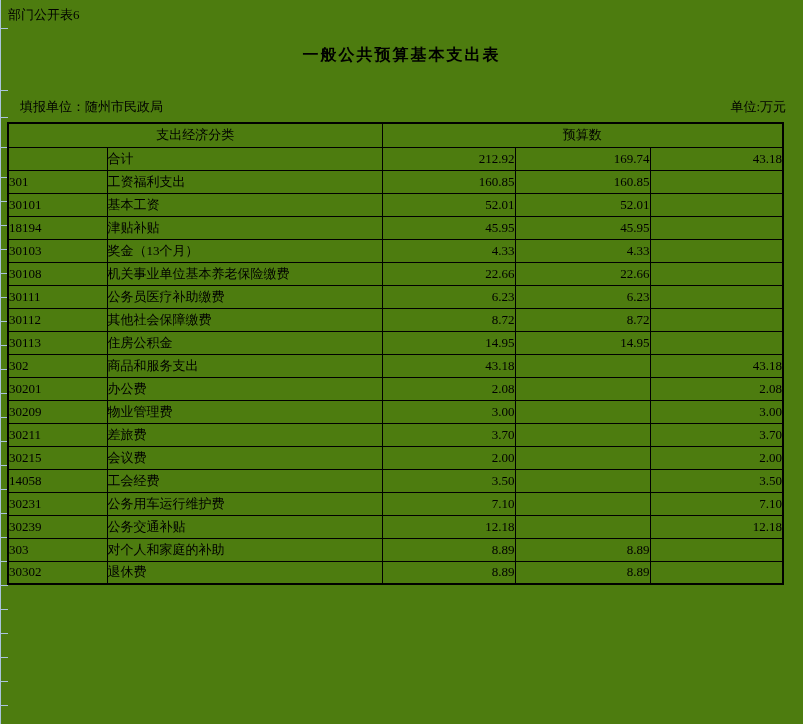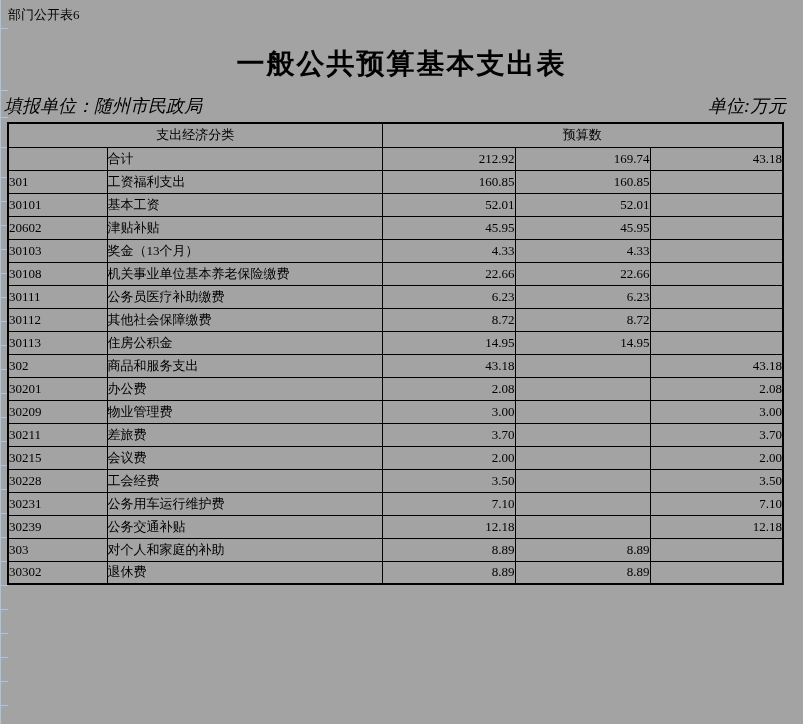--- a/index.html
+++ b/index.html
@@ -1,45 +1,45 @@
 <!DOCTYPE html>
 <html><head>
 <meta charset="utf-8">
 <style>
   * { margin:0; padding:0; box-sizing:border-box; }
   html,body { background:#fff; }
   .page {
     position:relative;
     width:803px; height:724px;
-    background:#a3a3a3;
+    background:#4d7c0f;
     overflow:hidden;
     font-family:"Liberation Serif","DejaVu Serif",serif;
     color:#000;
   }
   
   .strip {
     position:absolute; left:0; top:0; width:7px; height:724px;
     border-left:1px solid #aac4dd;
   }
   .strip .tick { position:absolute; left:0; width:7px; height:1px; }
 
   .corner {
     position:absolute; left:8px; top:6px;
     font-size:13px; line-height:17px; white-space:nowrap;
   }
   .title {
     position:absolute; left:0; right:0; top:45px;
     text-align:center;
-    font-size:28px; font-weight:bold; letter-spacing:2px;
+    font-size:16px; font-weight:bold; letter-spacing:2px;
     white-space:nowrap;
   }
   .meta {
-    position:absolute; left:4px; right:17px; top:98px;
+    position:absolute; left:20px; right:17px; top:98px;
     display:flex; justify-content:space-between;
-    font-size:18px; line-height:17px; white-space:nowrap;font-style:italic;
+    font-size:13px; line-height:17px; white-space:nowrap;
   }
 
   table.budget {
     position:absolute; left:7px; top:122px;
     width:775px;
     border-collapse:collapse; table-layout:fixed;
     border:2px solid #000;
   }
   table.budget th, table.budget td {
     border:1px solid #000;
@@ -129,21 +129,21 @@
       <td class="num"></td>
     </tr>
         <tr class="indent">
       <td class="code">30101</td>
       <td class="name">基本工资</td>
       <td class="num">52.01</td>
       <td class="num">52.01</td>
       <td class="num"></td>
     </tr>
         <tr class="indent">
-      <td class="code">20602</td>
+      <td class="code">18194</td>
       <td class="name">津贴补贴</td>
       <td class="num">45.95</td>
       <td class="num">45.95</td>
       <td class="num"></td>
     </tr>
         <tr class="indent">
       <td class="code">30103</td>
       <td class="name">奖金（13个月）</td>
       <td class="num">4.33</td>
       <td class="num">4.33</td>
@@ -206,21 +206,21 @@
       <td class="num">3.70</td>
     </tr>
         <tr class="indent">
       <td class="code">30215</td>
       <td class="name">会议费</td>
       <td class="num">2.00</td>
       <td class="num"></td>
       <td class="num">2.00</td>
     </tr>
         <tr class="indent">
-      <td class="code">30228</td>
+      <td class="code">14058</td>
       <td class="name">工会经费</td>
       <td class="num">3.50</td>
       <td class="num"></td>
       <td class="num">3.50</td>
     </tr>
         <tr class="indent">
       <td class="code">30231</td>
       <td class="name">公务用车运行维护费</td>
       <td class="num">7.10</td>
       <td class="num"></td>

